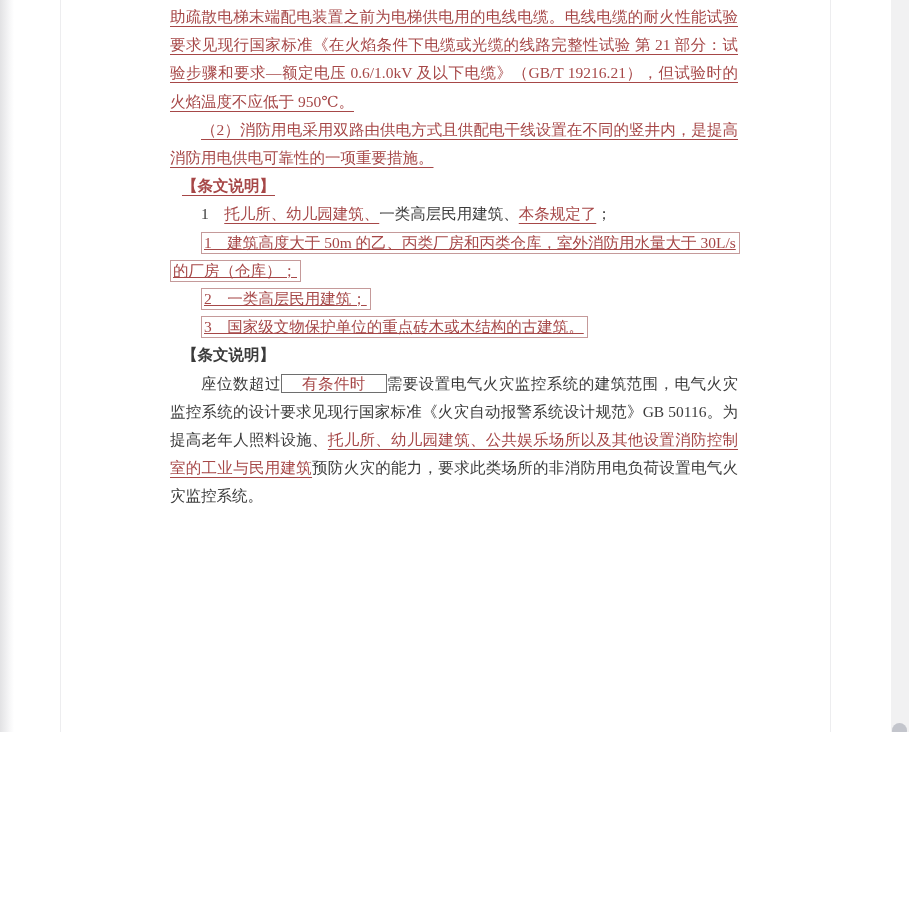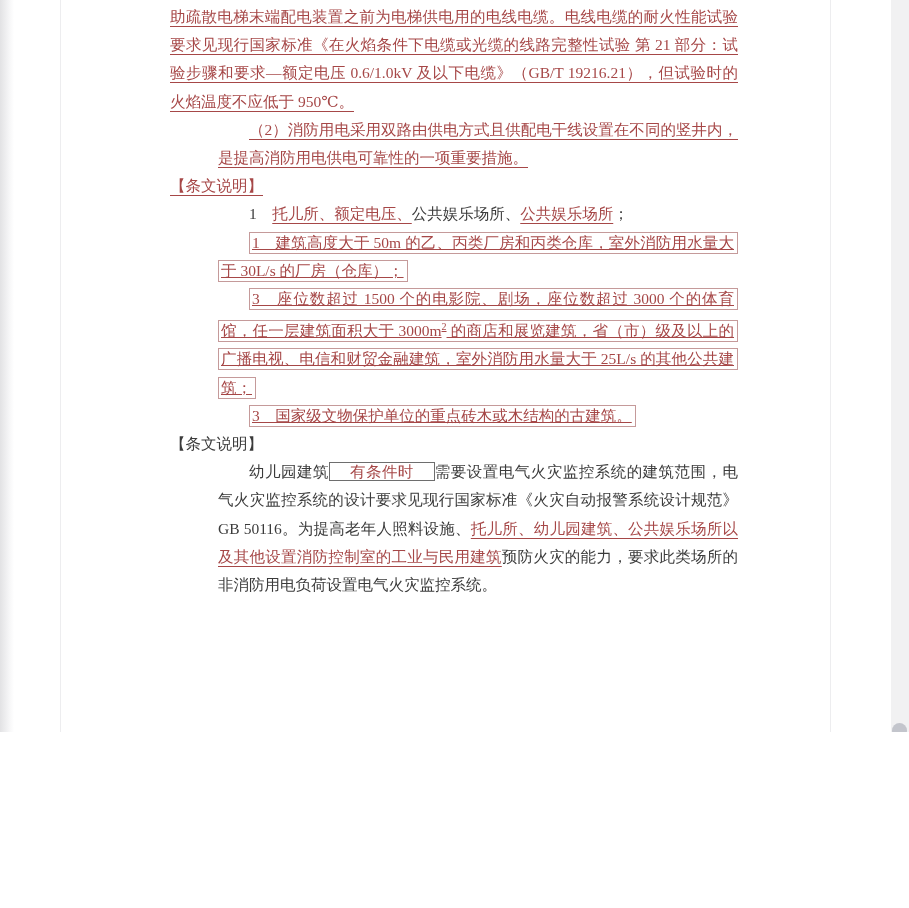--- a/index.html
+++ b/index.html
@@ -9,45 +9,45 @@
   }
   .left-shade{position:absolute;left:0;top:0;bottom:0;width:14px;
     background:linear-gradient(to right,#e2e2e4,#f6f6f7 65%,#ffffff);}
   .page-edge{position:absolute;top:0;bottom:0;width:1px;background:#ededef;}
   .page-edge.left{left:60px;}
   .page-edge.right{left:830px;}
   .right-rail{position:absolute;right:0;top:0;bottom:0;width:18px;background:#f1f1f2;}
   .scroll-dot{position:absolute;right:2px;top:723px;width:15px;height:15px;border-radius:50%;background:#c3c5cc;cursor:pointer;}
   .content{position:absolute;left:170px;top:3px;width:568px;font-size:15.5px;line-height:28.2px;}
   p.line{margin:0;text-align:justify;color:var(--ink);}
-  p.indent{text-indent:2em;margin-left:48px;}
-  .bold{font-weight:normal;}
+  p.indent{text-indent:2em;}
+  .bold{font-weight:bold;margin-left:12px;}
   .ins{color:var(--red);text-decoration:underline;text-decoration-thickness:1px;text-underline-offset:4px;}
   .plain{color:var(--ink);}
   .del{color:var(--red);text-decoration:underline;}
   .box-del{border:1px solid var(--box-red);-webkit-box-decoration-break:clone;box-decoration-break:clone;padding:1px 3px 2px 2px;}
   .del-char{color:var(--ink);border:1px solid var(--box-ink);padding:0 2px;}
   .ins-box{color:var(--red);border:1px solid var(--box-ink);padding:0 20px;}
   .sub{font-size:10px;vertical-align:-3px;text-underline-offset:2px;}
   .sup{font-size:10px;vertical-align:6px;}
 </style>
 </head>
 <body>
 
 <div class="stage" style="background: rgb(255, 255, 255);">
   <div class="left-shade"></div>
   <div class="page-edge left"></div>
   <div class="page-edge right"></div>
   <div class="content">
       <p class="line "><span class="ins">助疏散电梯末端配电装置之前为电梯供电用的电线电缆。电线电缆的耐火性能试验要求见现行国家标准《在火焰条件下电缆或光缆的线路完整性试验 第 21 部分：试验步骤和要求—额定电压 0.6/1.0kV 及以下电缆》（GB/T 19216.21），但试验时的火焰温度不应低于 950℃。</span></p>
       <p class="line indent"><span class="ins">（2）消防用电采用双路由供电方式且供配电干线设置在不同的竖井内，是提高消防用电供电可靠性的一项重要措施。</span></p>
       <p class="line "><span class="ins bold">【条文说明】</span></p>
-      <p class="line indent"><span class="plain">1　</span><span class="ins">托儿所、额定电压、</span><span class="plain">公共娱乐场所、</span><span class="ins">公共娱乐场所</span><span class="plain">；</span></p>
+      <p class="line indent"><span class="plain">1　</span><span class="ins">托儿所、幼儿园建筑、</span><span class="plain">一类高层民用建筑、</span><span class="ins">本条规定了</span><span class="plain">；</span></p>
       <p class="line indent"><span class="box-del"><span class="del">1　建筑高度大于 50m 的乙、丙类厂房和丙类仓库，室外消防用水量大于 30L/s 的厂房（仓库）；</span></span></p>
-      <p class="line indent"><span class="box-del"><span class="del">3　座位数超过 1500 个的电影院、剧场，座位数超过 3000 个的体育馆，任一层建筑面积大于 3000m</span><span class="del sup">2</span><span class="del"> 的商店和展览建筑，省（市）级及以上的广播电视、电信和财贸金融建筑，室外消防用水量大于 25L/s 的其他公共建筑；</span></span></p>
+      <p class="line indent"><span class="box-del"><span class="del">2　一类高层民用建筑；</span></span></p>
       <p class="line indent"><span class="box-del"><span class="del">3　国家级文物保护单位的重点砖木或木结构的古建筑。</span></span></p>
       <p class="line "><span class="plain bold">【条文说明】</span></p>
-      <p class="line indent"><span class="plain">幼儿园建筑</span><span class="ins-box">有条件时</span><span class="plain">需要设置电气火灾监控系统的建筑范围，电气火灾监控系统的设计要求见现行国家标准《火灾自动报警系统设计规范》GB 50116。为提高老年人照料设施、</span><span class="ins">托儿所、幼儿园建筑、公共娱乐场所以及其他设置消防控制室的工业与民用建筑</span><span class="plain">预防火灾的能力，要求此类场所的非消防用电负荷设置电气火灾监控系统。</span></p>
+      <p class="line indent"><span class="plain">座位数超过</span><span class="ins-box">有条件时</span><span class="plain">需要设置电气火灾监控系统的建筑范围，电气火灾监控系统的设计要求见现行国家标准《火灾自动报警系统设计规范》GB 50116。为提高老年人照料设施、</span><span class="ins">托儿所、幼儿园建筑、公共娱乐场所以及其他设置消防控制室的工业与民用建筑</span><span class="plain">预防火灾的能力，要求此类场所的非消防用电负荷设置电气火灾监控系统。</span></p>
     </div>
   <div class="right-rail" style="background: rgb(241, 241, 242);">
     <div class="scroll-dot" style="background: rgb(195, 197, 204);"></div>
   </div>
 </div>
 
 </body></html>

